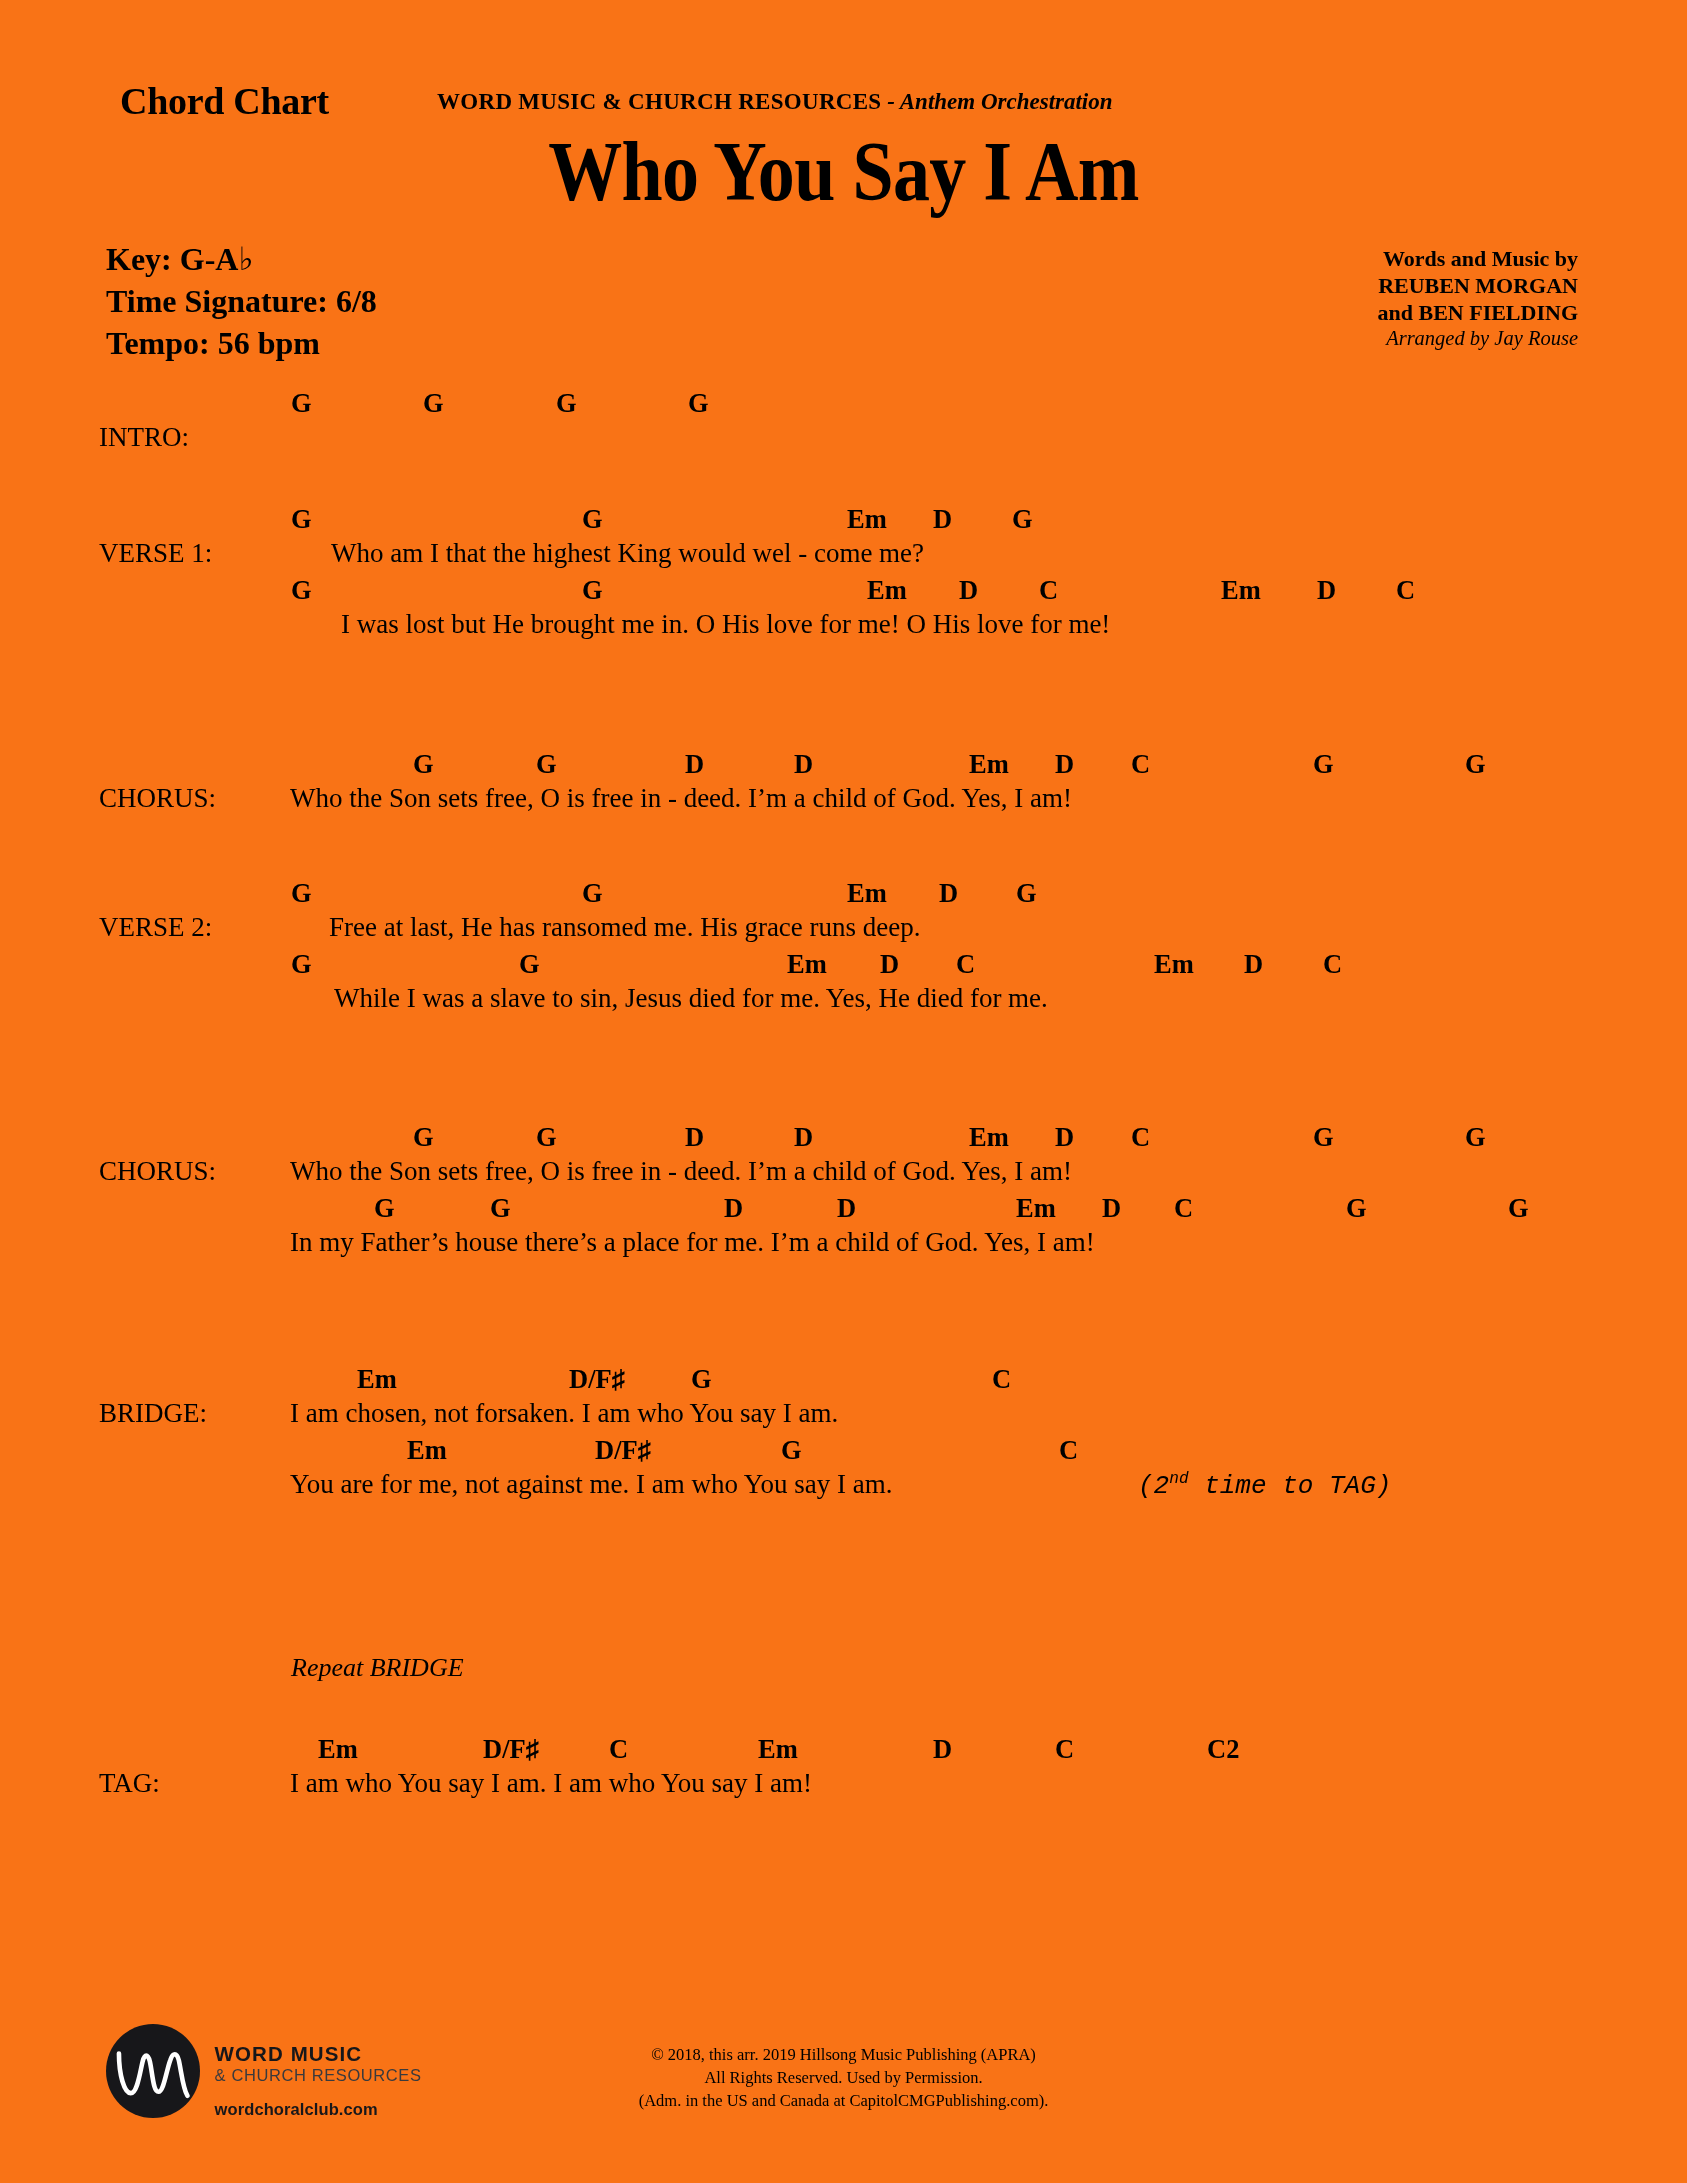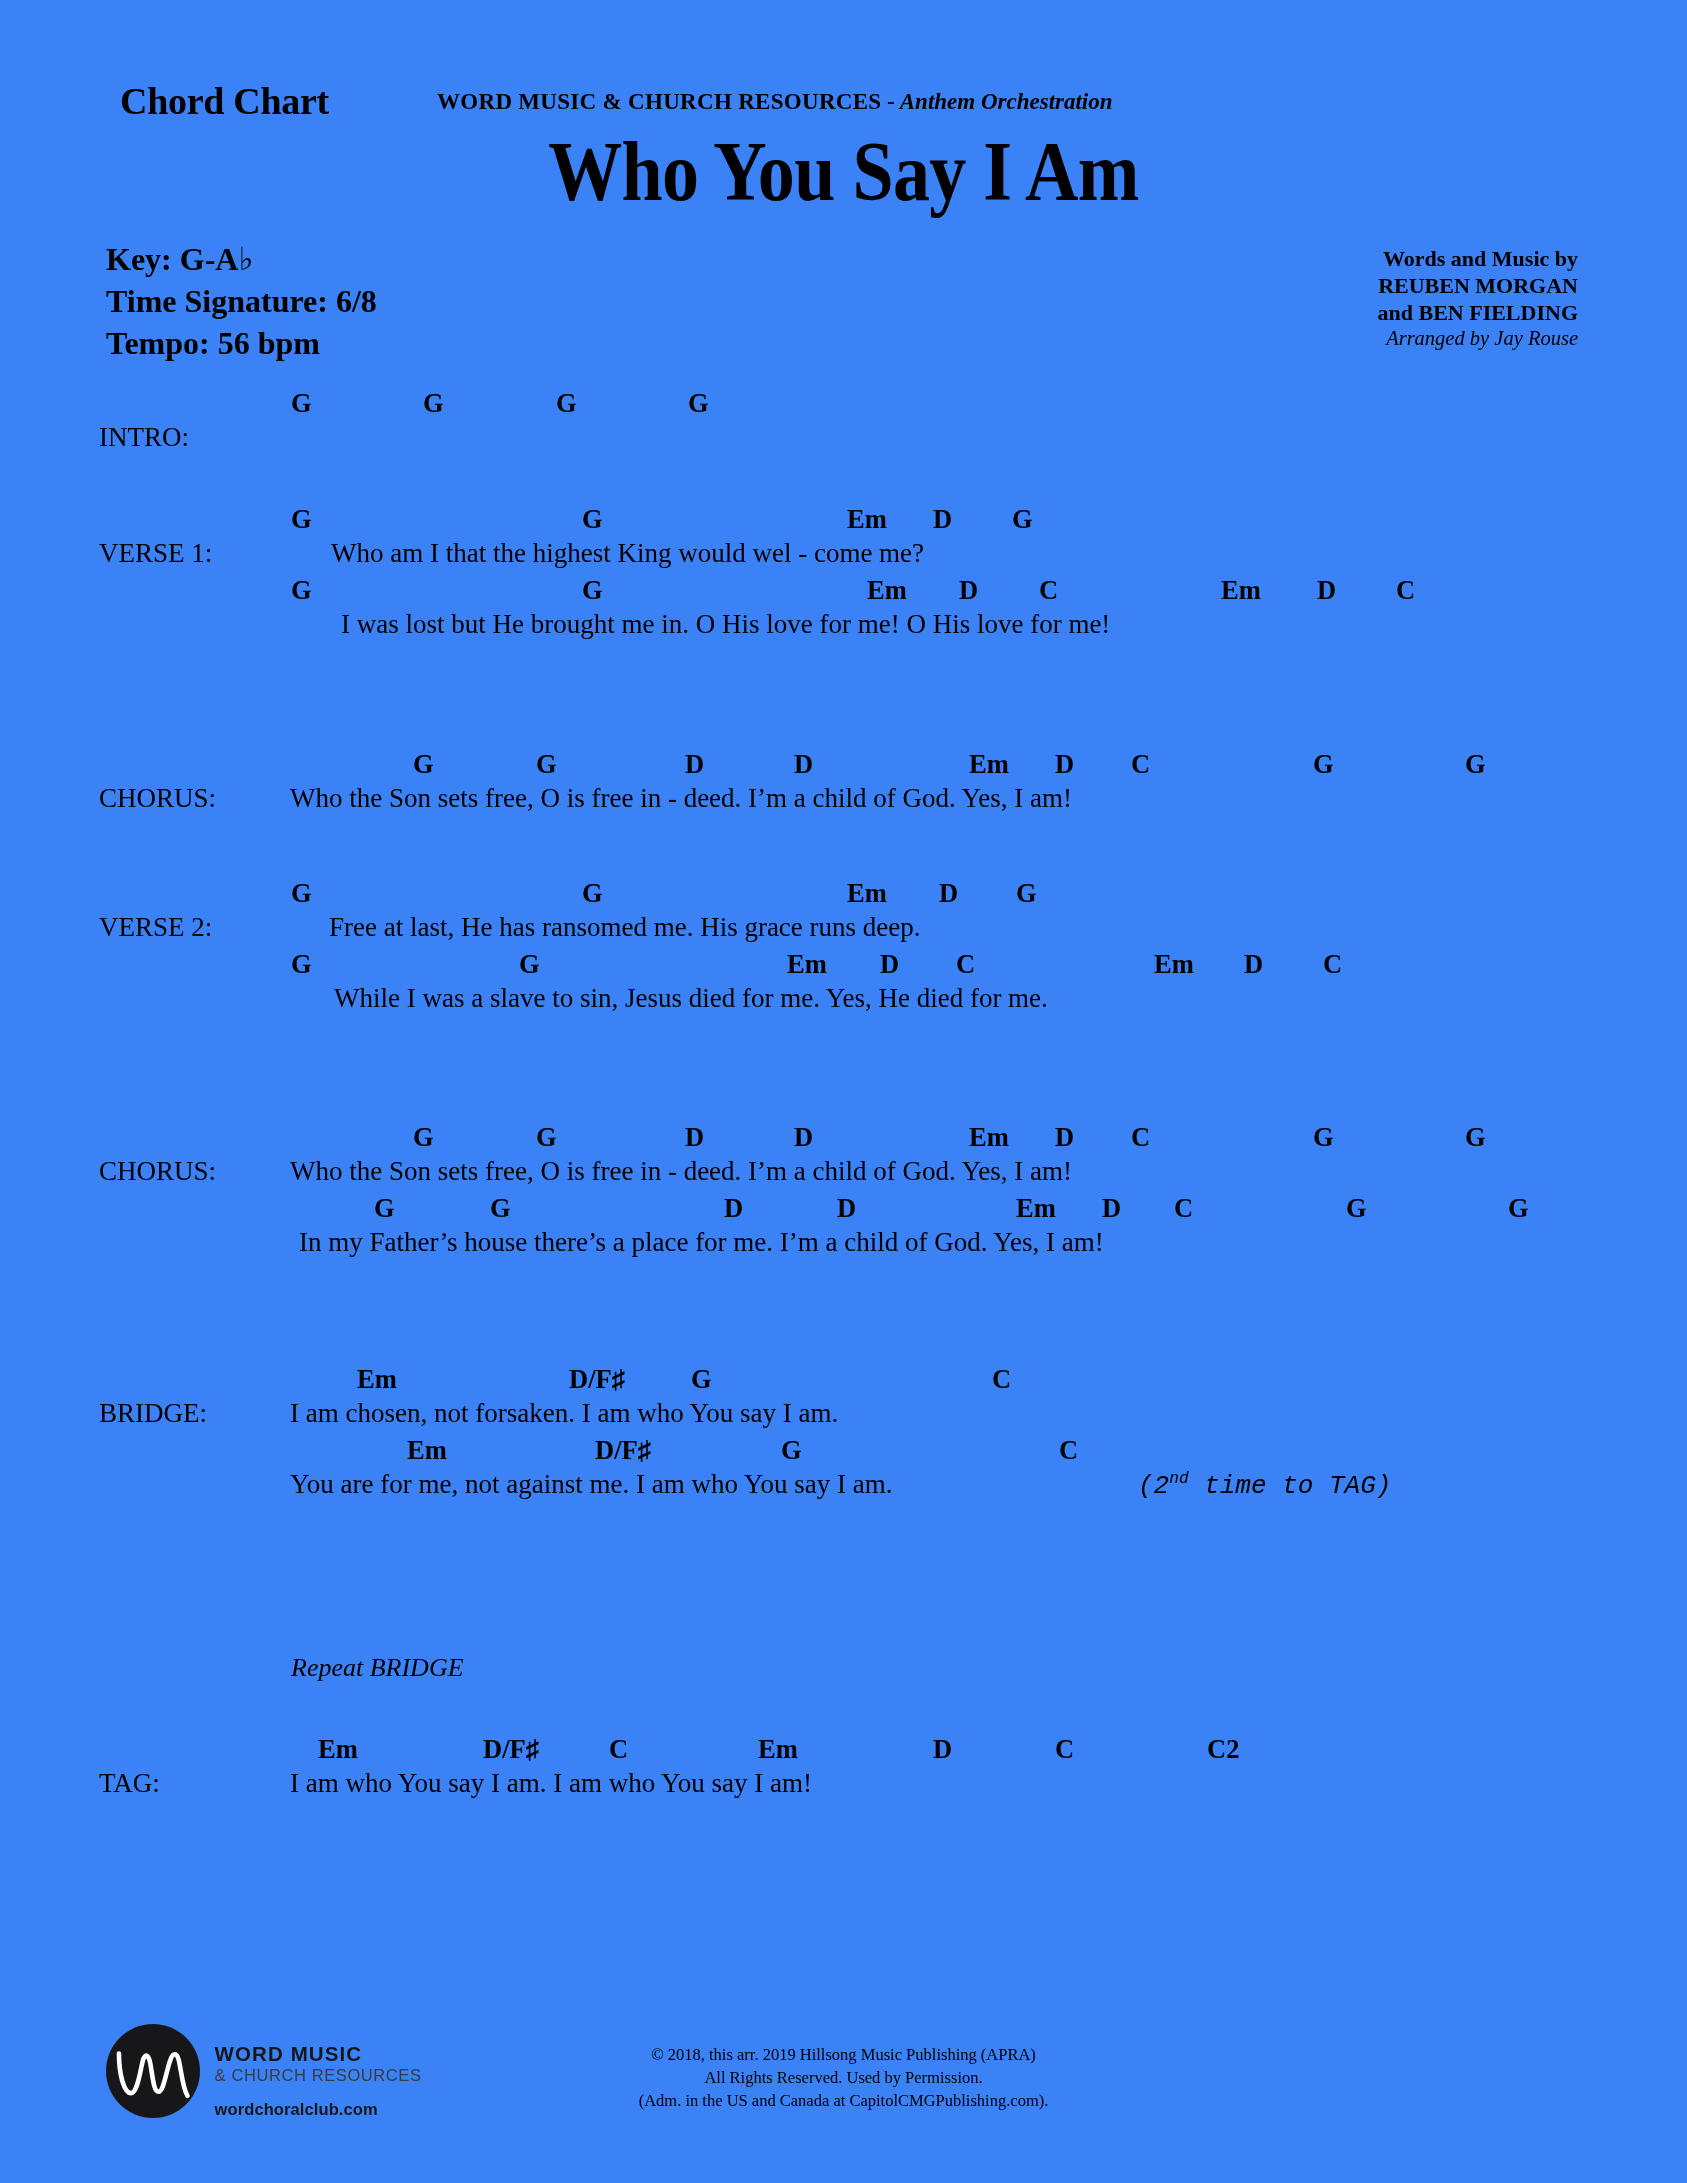--- a/index.html
+++ b/index.html
@@ -9,21 +9,21 @@
     background: #ffffff;
   }
   body {
     font-family: "Liberation Serif", "DejaVu Serif", serif;
     color: #000000;
   }
   .page {
     position: relative;
     width: 1687px;
     height: 2183px;
-    background: #3b82f6;
+    background: #f97316;
     overflow: hidden;
   }
 
   
   .header {
     position: absolute;
     left: 0; top: 79px;
     width: 1687px;
   }
   .hdr-row1 {
@@ -343,21 +343,21 @@
             <span class="chord" style="left: 490px;">G</span>
             <span class="chord" style="left: 724px;">D</span>
             <span class="chord" style="left: 837px;">D</span>
             <span class="chord" style="left: 1016px;">Em</span>
             <span class="chord" style="left: 1102px;">D</span>
             <span class="chord" style="left: 1174px;">C</span>
             <span class="chord" style="left: 1346px;">G</span>
             <span class="chord" style="left: 1508px;">G</span>
           </div>
           <div class="lyric-row">
-            <span class="lyric" style="left: 290px; margin-left: 9px;">In my Father’s house     there’s a place for me.    I’m a child  of    God.    Yes, I    am!</span>
+            <span class="lyric" style="left: 290px;">In my Father’s house     there’s a place for me.    I’m a child  of    God.    Yes, I    am!</span>
           </div>
         </div>
       </div>
       <div class="section" style="position: absolute; left: 0px; top: 976px; width: 1687px;">
         <div class="line-block">
           <div class="chord-row">
             <span class="chord" style="left: 357px;">Em</span>
             <span class="chord" style="left: 569px;">D/F♯</span>
             <span class="chord" style="left: 691px;">G</span>
             <span class="chord" style="left: 992px;">C</span>

